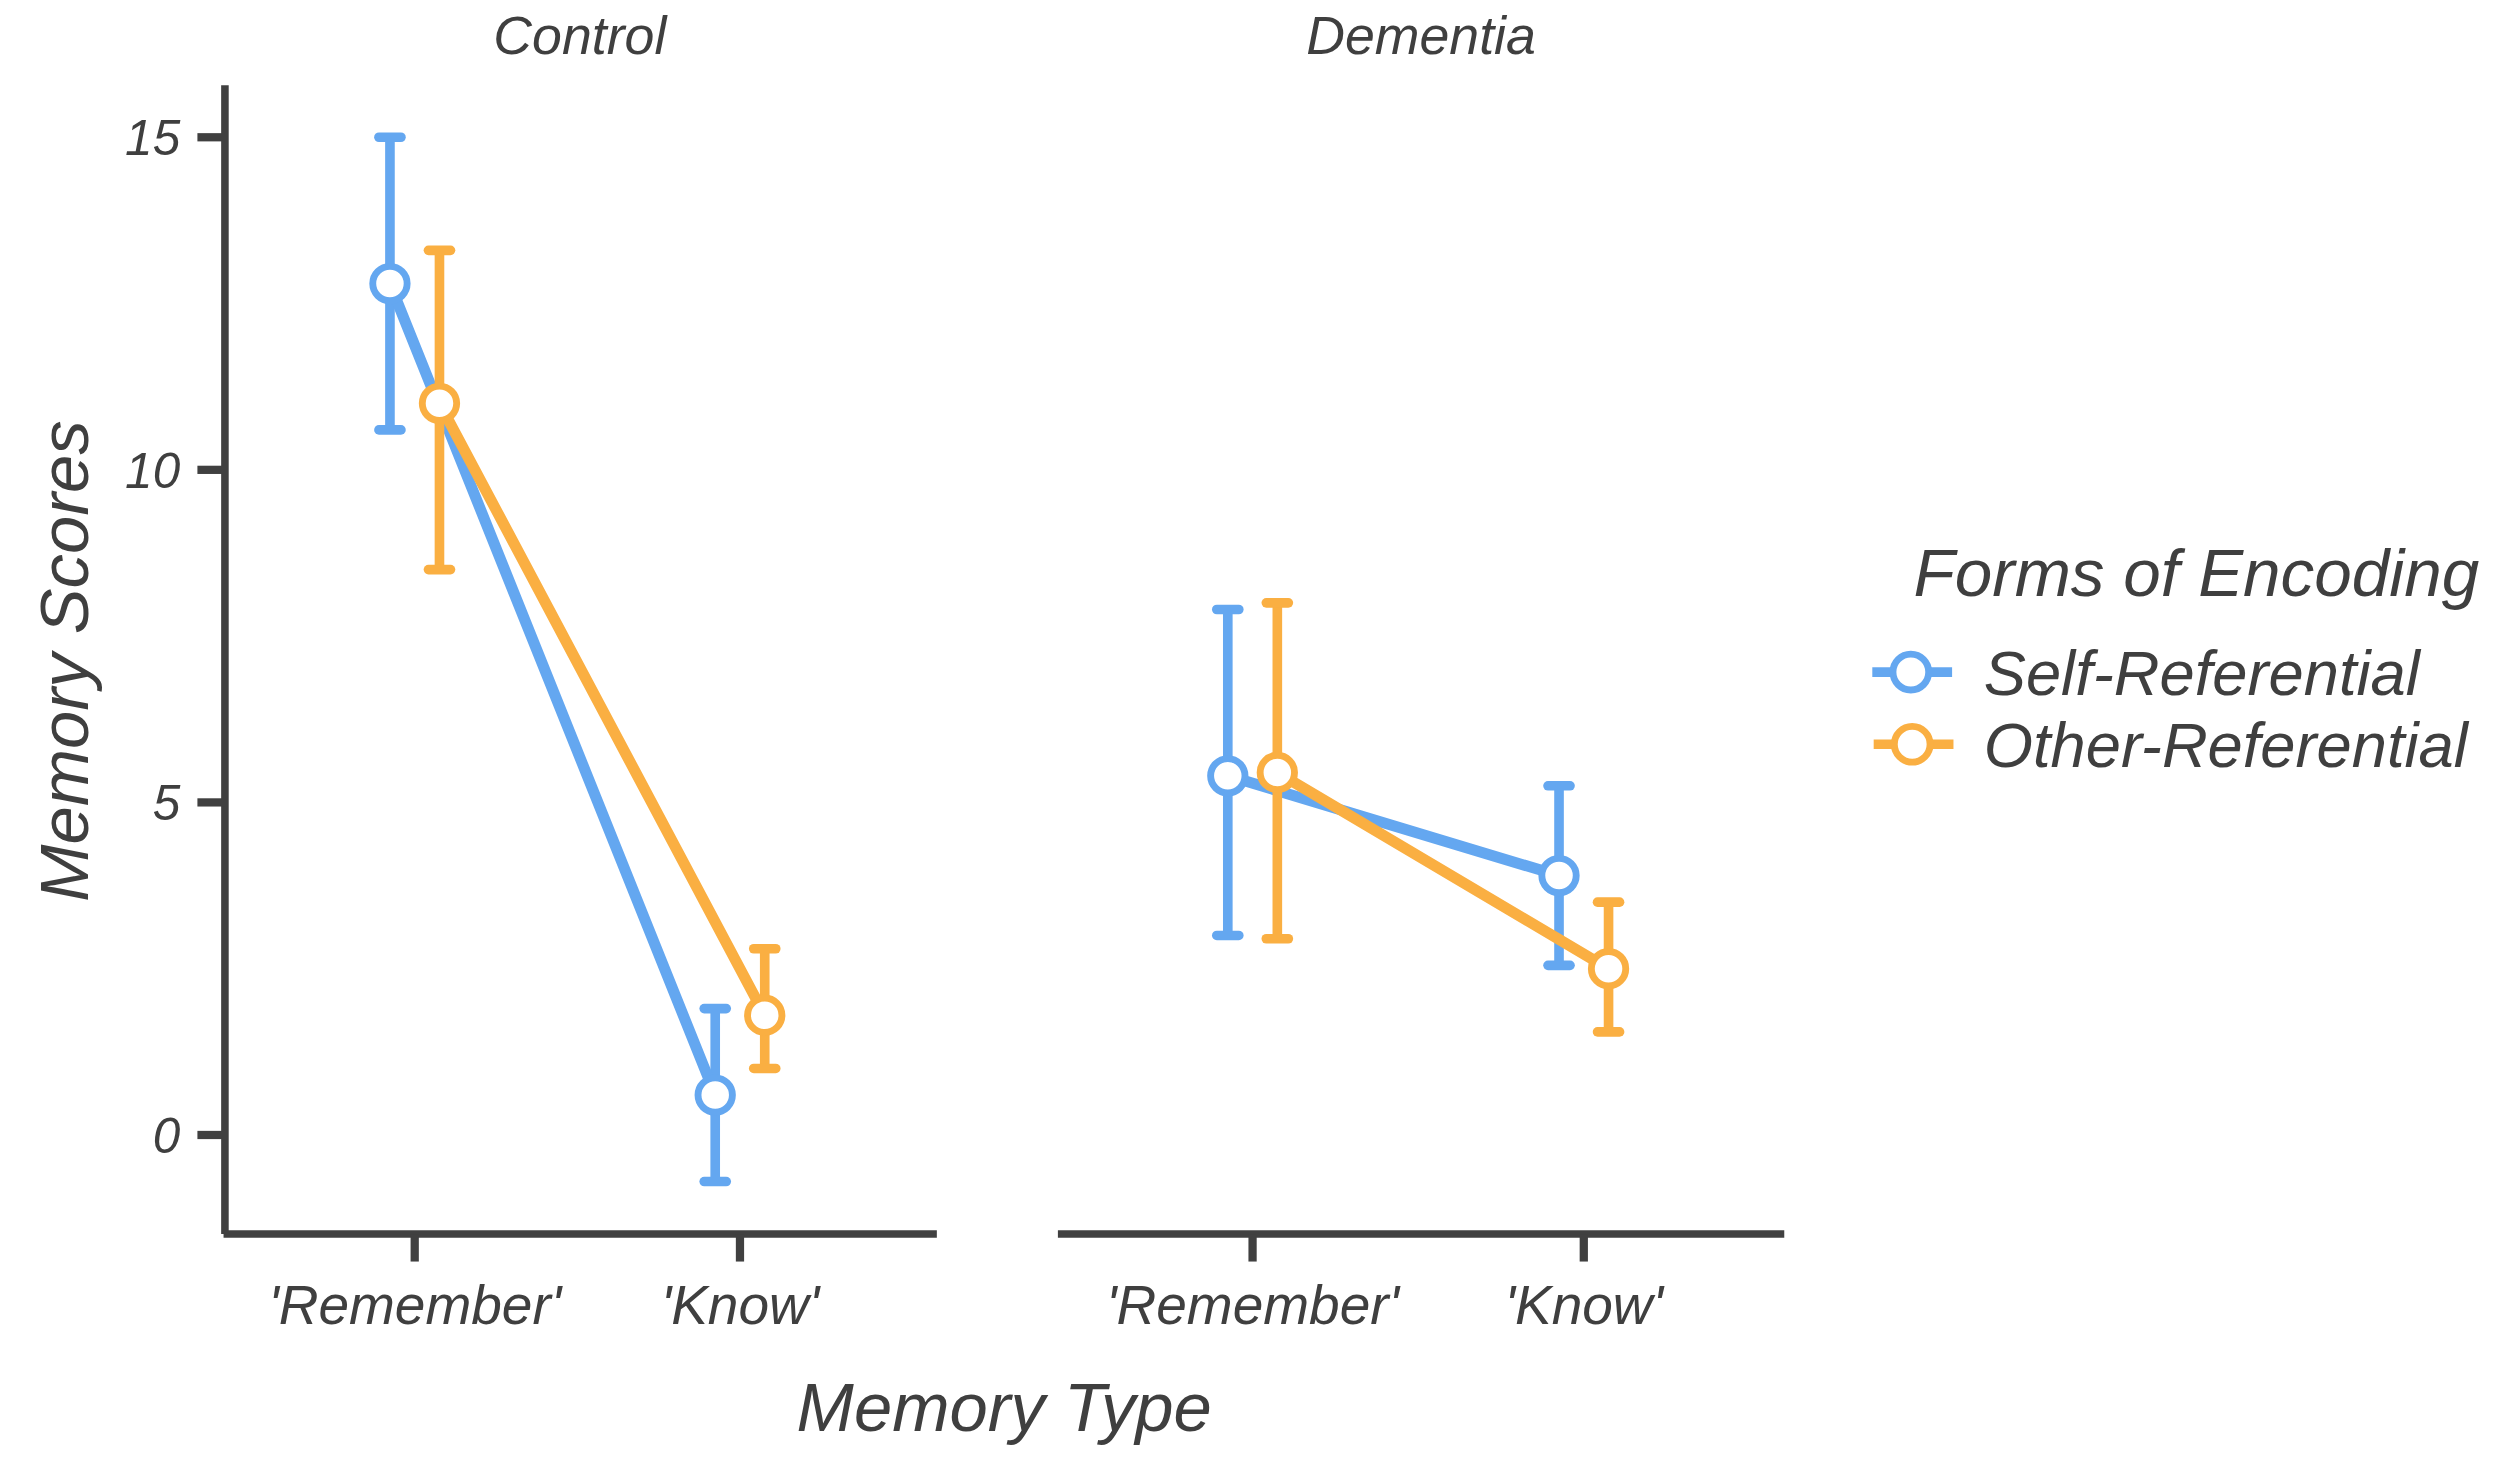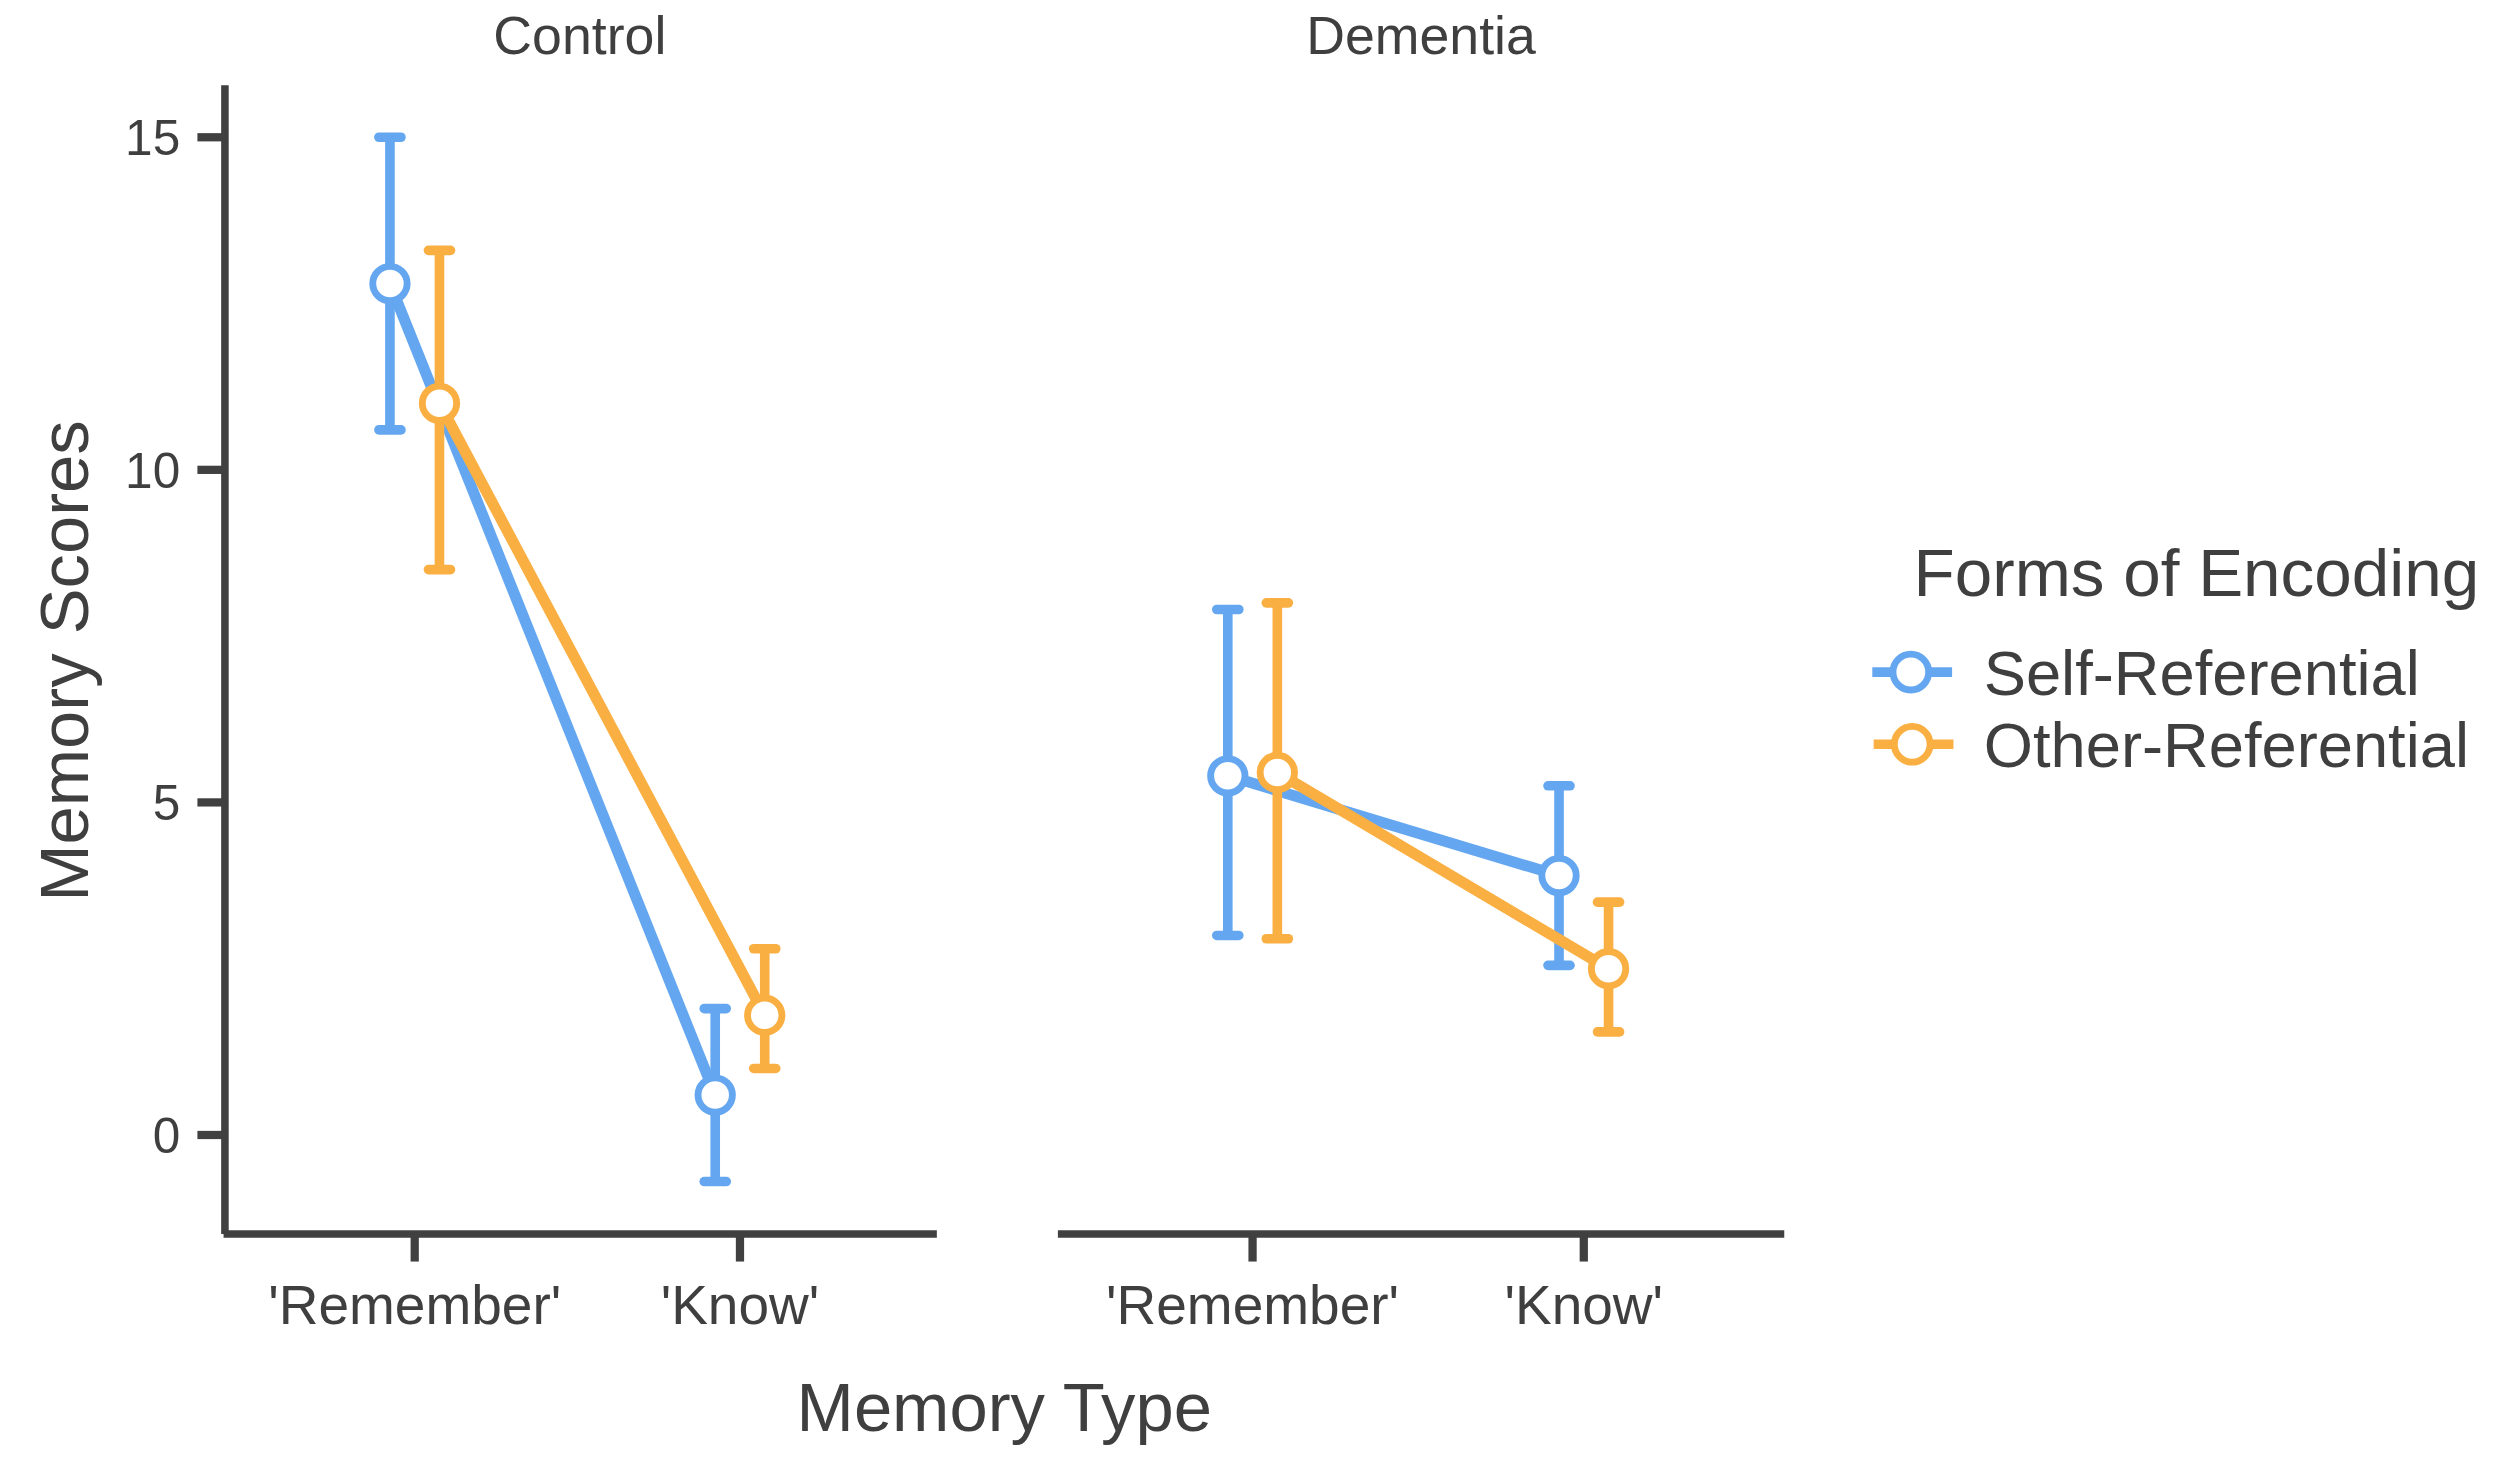--- a/index.html
+++ b/index.html
@@ -2,20 +2,21 @@
 <html style="font-size:11px"><head>
 <meta charset="utf-8">
 <style>
   html, body { margin: 0; padding: 0; background: #ffffff; }
   #figure-root {
     position: relative;
     width: 2512px;
     height: 1459px;
     background: #ffffff;
     font-family: "Liberation Sans", sans-serif;
+    font-style: italic;
   }
   svg { display: block; }
   text {
     fill: #3f3f3f;
     font-family: "Liberation Sans", sans-serif;
   }
   .facet-title { font-size: 78px; }
   .y-tick-label { font-size: 72px; }
   .x-tick-label { font-size: 80px; }
   .axis-title { font-size: 100px; }

